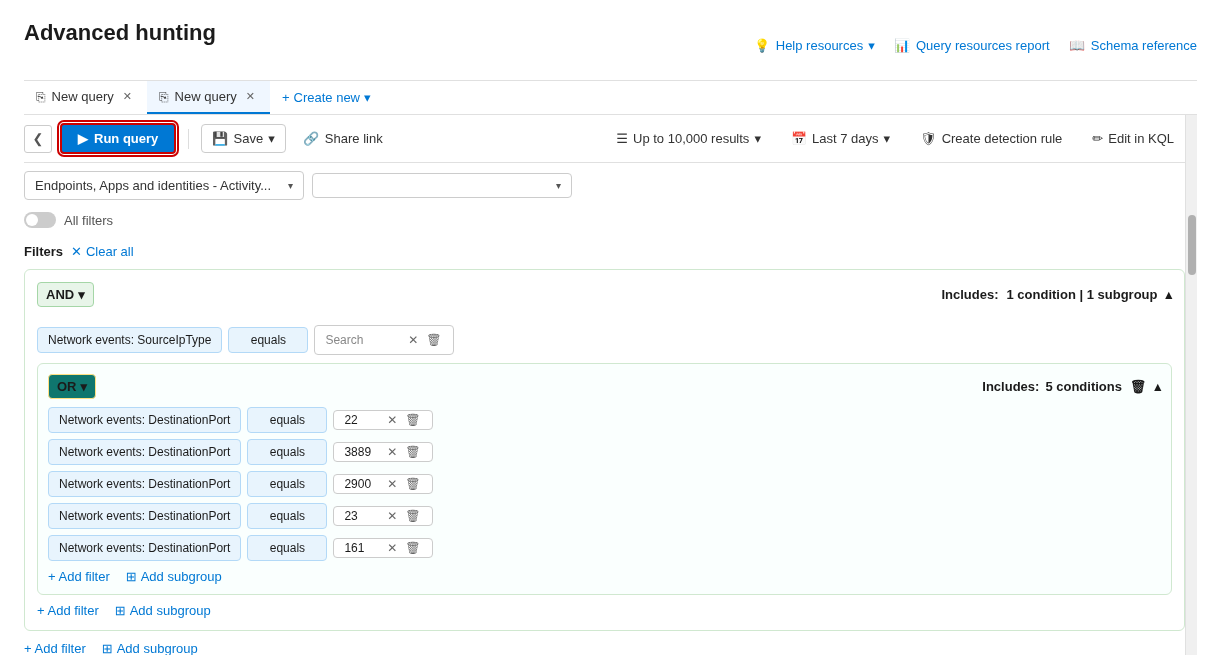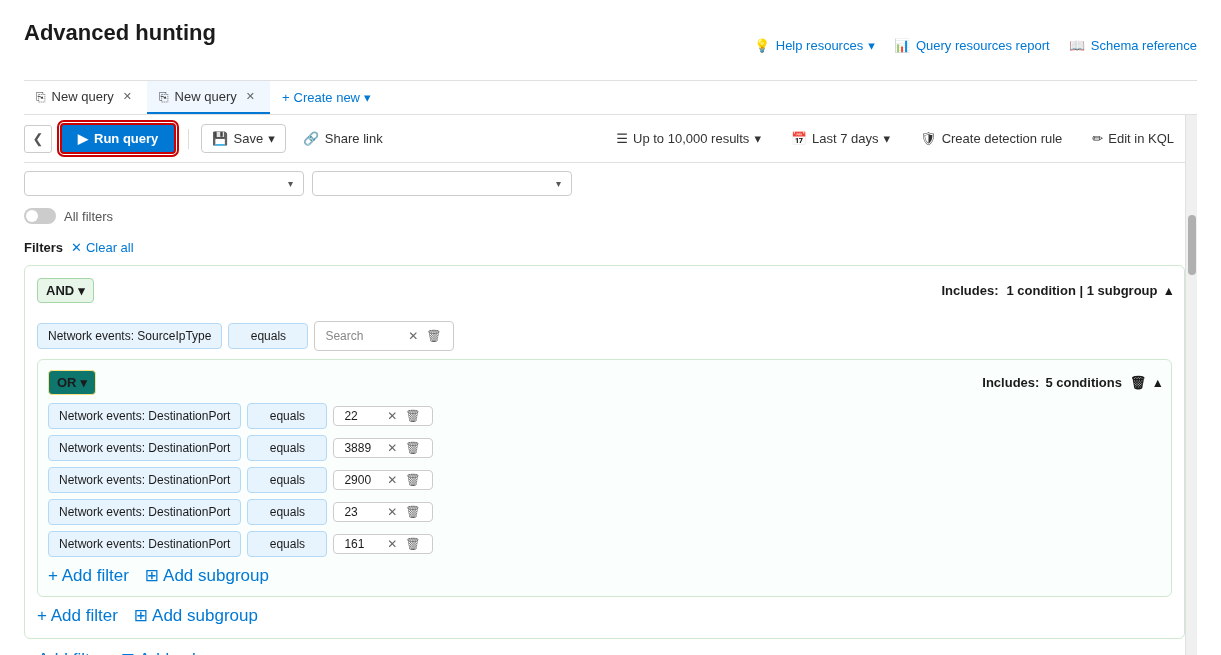--- a/index.html
+++ b/index.html
@@ -55,21 +55,21 @@
     .filter-actions { display: flex; align-items: center; gap: 4px; color: #666; }
     .filter-action-btn { cursor: pointer; padding: 2px; color: #666; }
     
     .subgroup { border: 1px solid #d0e8d0; border-radius: 6px; background: #fafffe; padding: 10px; margin-top: 8px; margin-bottom: 8px; }
     .subgroup-header { display: flex; align-items: center; justify-content: space-between; margin-bottom: 8px; }
     .subgroup-operator { display: flex; align-items: center; gap: 4px; background: #0f766e; border: 1px solid #ffe082; border-radius: 4px; padding: 4px 8px; font-size: 13px; font-weight: 600; color: #1b1b1b; cursor: pointer; }
     .subgroup-info { display: flex; align-items: center; gap: 6px; font-size: 13px; color: #555; }
     .subgroup-info span { font-weight: 600; color: #1b1b1b; }
     
     .add-filter-row { display: flex; align-items: center; gap: 16px; margin-top: 8px; }
-    .add-btn { display: flex; align-items: center; gap: 4px; color: #0078d4; cursor: pointer; font-size: 17px; }
+    .add-btn { display: flex; align-items: center; gap: 4px; color: #0078d4; cursor: pointer; font-size: 13px; }
 
     .main-area { display: flex; position: relative; }
     .content-area { flex: 1; overflow: hidden; }
     
     .right-scrollbar { width: 12px; background: #f0f0f0; border-left: 1px solid #e0e0e0; position: relative; }
     .scrollbar-indicator { width: 8px; height: 60px; background: #b0b0b0; border-radius: 4px; margin: 2px auto; margin-top: 100px; }
     
     .divider { width: 1px; height: 20px; background: #ddd; margin: 0 4px; }
   </style>
 </head>
@@ -157,20 +157,21 @@
           </button>
           <button class="toolbar-right-btn">
             <span>✏</span>
             <span>Edit in KQL</span>
           </button>
         </div>
       </div>
 
       <div class="filter-bar">
         <div class="filter-dropdown">
+          <span>Endpoints, Apps and identities - Activity...</span>
           <span class="chevron">▾</span>
         </div>
         <div class="filter-dropdown" style="min-width: 260px;">
           <span class="chevron">▾</span>
         </div>
       </div>
 
       <div style="padding: 4px 0 8px 0; display: flex; align-items: center; gap: 8px;">
         <div class="toggle-switch"></div>
         <span style="font-size:13px; color:#555;">All filters</span>

